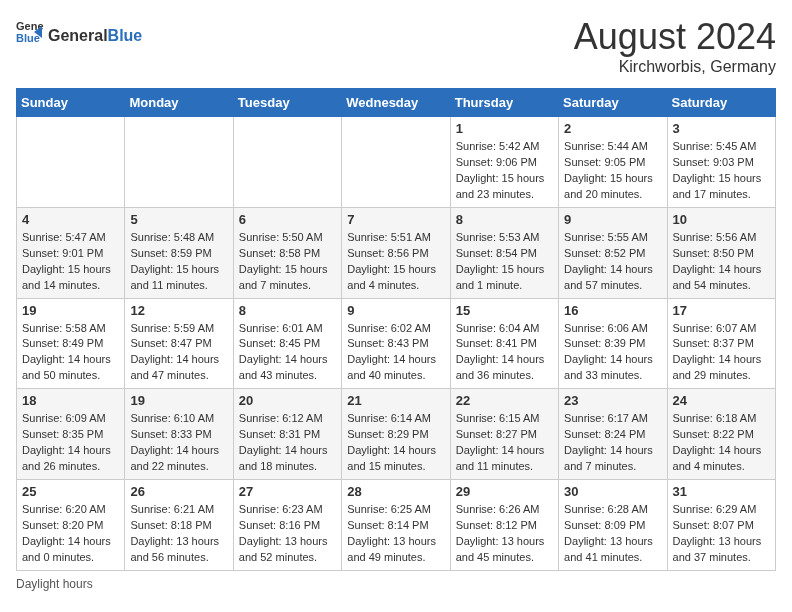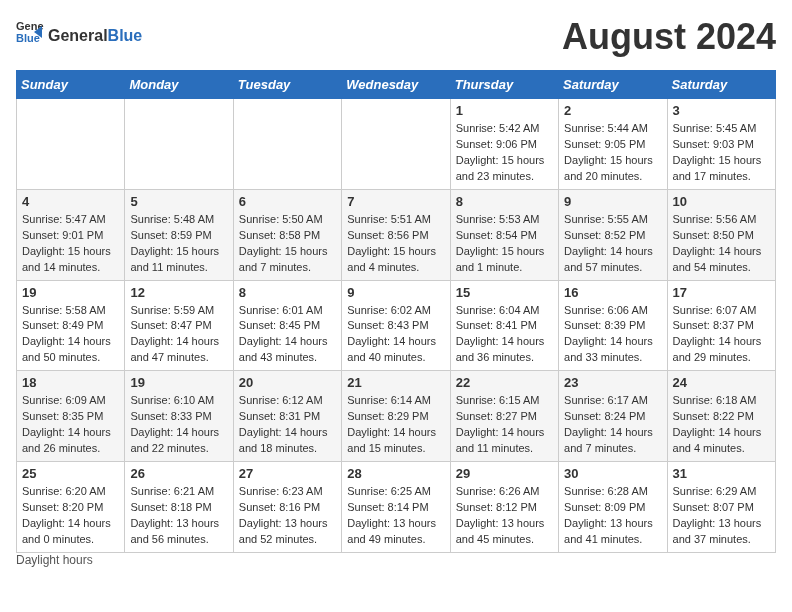--- a/index.html
+++ b/index.html
@@ -23,35 +23,34 @@
     }
     .logo-icon {
       width: 28px;
       height: 28px;
     }
     .title-area {
       text-align: right;
     }
     .main-title {
       font-size: 36px;
-      font-weight: bold;
+      font-weight: normal;
       color: #333;
     }
     .subtitle {
       font-size: 16px;
       color: #333;
     }
     table {
       width: 100%;
       border-collapse: collapse;
       table-layout: fixed;
     }
     thead tr {
       background-color: #2a6ebc;
-      font-style: italic;
     }
     thead th {
       color: #fff;
       font-size: 13px;
       font-weight: bold;
       padding: 6px 4px;
       text-align: left;
       border: 1px solid #2a6ebc;
     }
     tbody tr {
@@ -78,21 +77,21 @@
     tbody tr:nth-child(even) td {
       background-color: #f5f5f5;
     }
     tbody tr:nth-child(odd) td {
       background-color: #fff;
     }
     .empty-cell {
       background-color: #fff !important;
     }
     .footer-note {
-      margin-top: 0;
+      margin-top: 6px;
       font-size: 12px;
       color: #555;
     }
   </style>
 </head>
 <body>
 
 <div class="header-area">
   <div class="logo">
     <svg class="logo-icon" viewBox="0 0 28 28" xmlns="http://www.w3.org/2000/svg">
@@ -101,20 +100,21 @@
       <text x="0" y="26" font-size="11" font-weight="bold" fill="#2a6ebc">Blue</text>
     </svg>
     <div>
       <div style="font-size:16px;font-weight:bold;color:#333;line-height:1.1;margin-top:11px;">
         <span>General</span><span style="color:#2a6ebc;">Blue</span>
       </div>
     </div>
   </div>
   <div class="title-area">
     <div class="main-title">August 2024</div>
+    <div class="subtitle">Kirchworbis, Germany</div>
   </div>
 </div>
 
 <table>
   <thead>
     <tr>
     <th>Sunday</th>
         <th>Monday</th>
         <th>Tuesday</th>
         <th>Wednesday</th>

